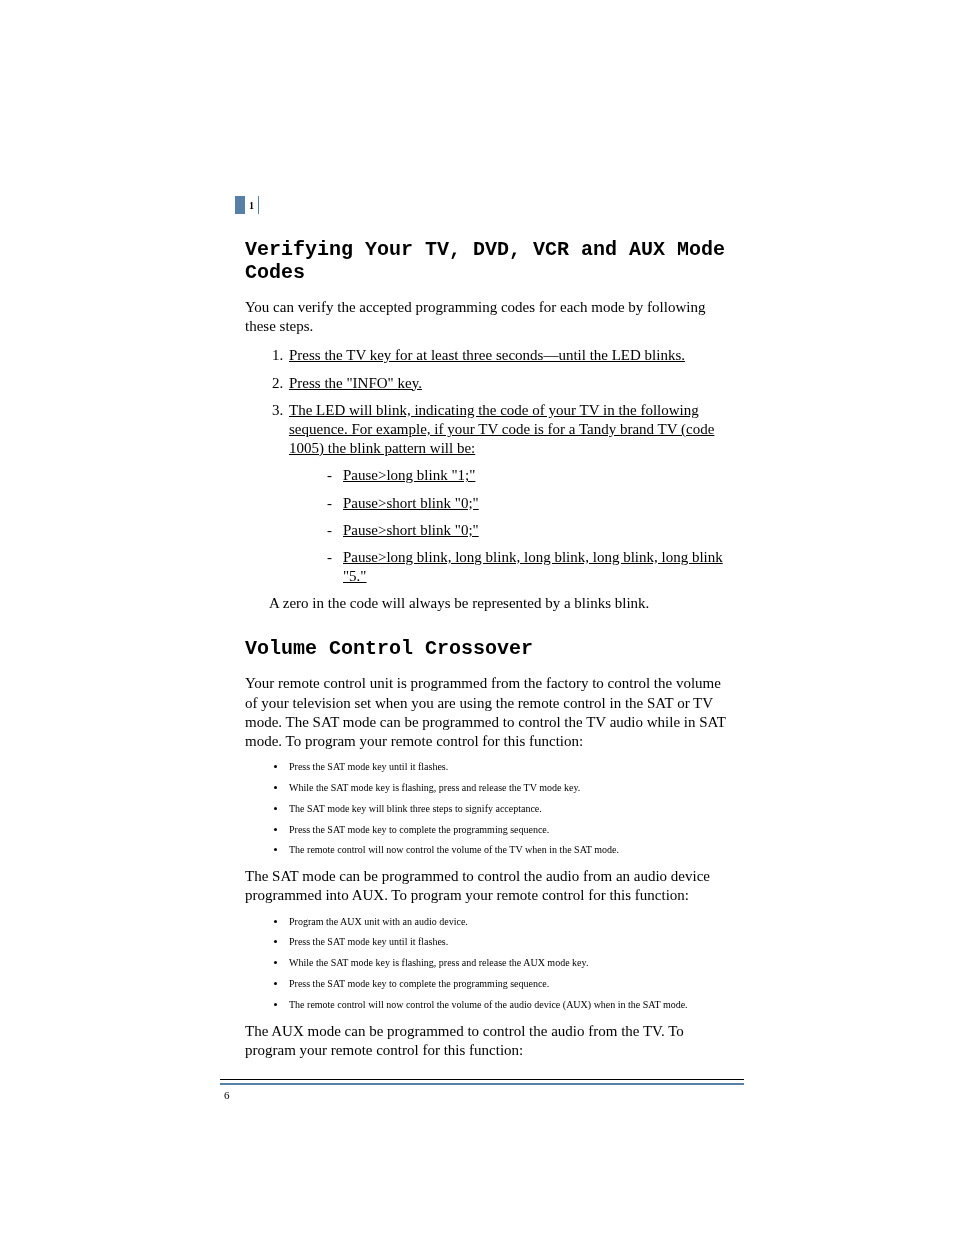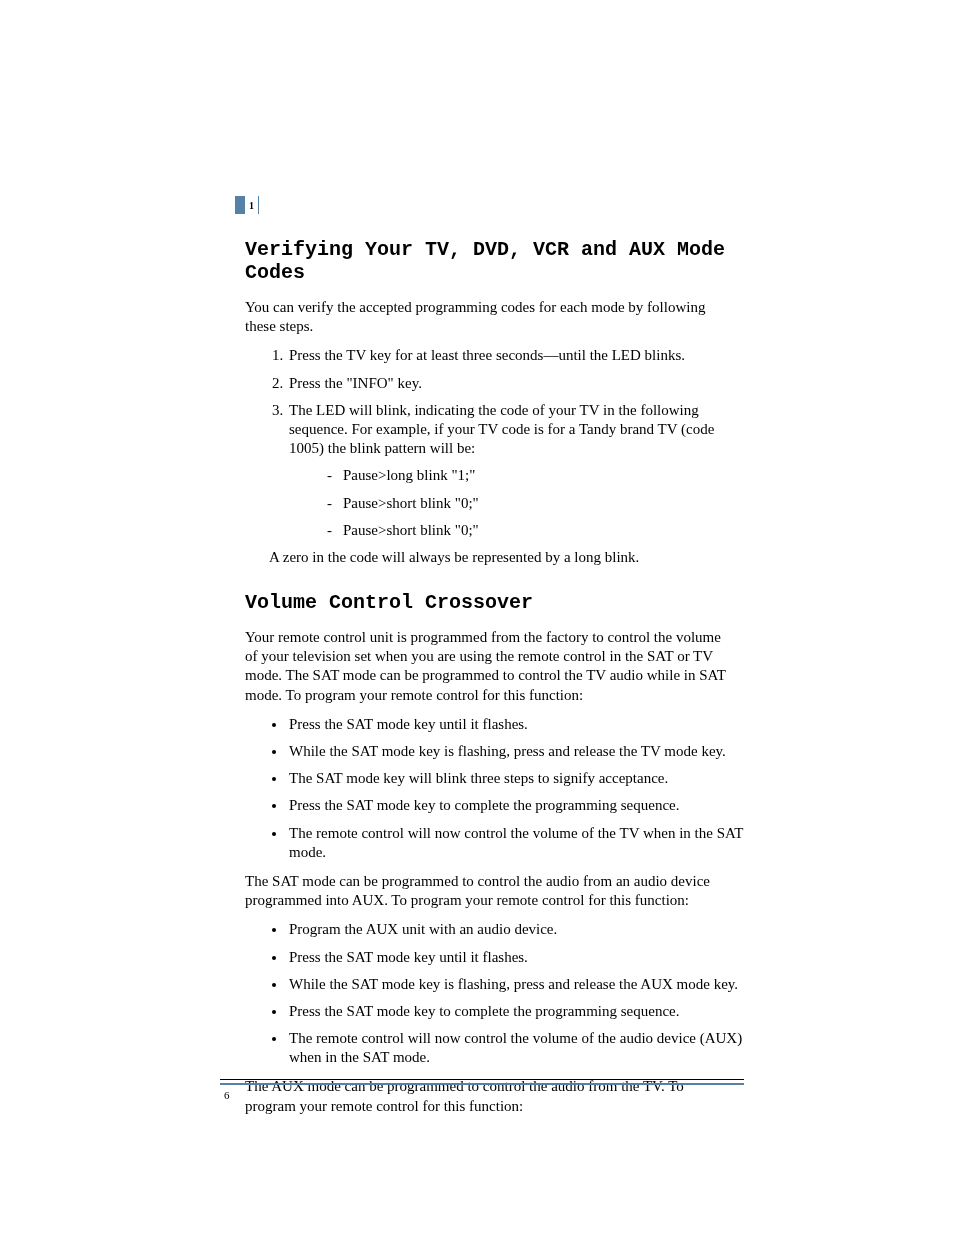--- a/index.html
+++ b/index.html
@@ -50,20 +50,21 @@
   p.body-text {
     font-size: 15px;
     line-height: 1.28;
     margin: 0 14px 10px 0;
   }
   ol.numbered {
     margin: 0 0 6px 0;
     padding-left: 42px;
     font-size: 15px;
     line-height: 1.28;
+    text-decoration: underline;
   }
   ol.numbered > li {
     margin-bottom: 8px;
     padding-left: 2px;
   }
   ul.sublist {
     list-style: none;
     margin: 8px 0 0 0;
     padding-left: 38px;
     font-size: 15px;
@@ -80,21 +81,21 @@
     top: 0;
   }
   .after-list {
     margin: 2px 0 0 24px;
     font-size: 15px;
     line-height: 1.28;
   }
   ul.bulleted {
     margin: 4px 0 10px 0;
     padding-left: 42px;
-    font-size: 15px;
+    font-size: 10px;
     line-height: 1.28;
   }
   ul.bulleted > li {
     margin-bottom: 8px;
     padding-left: 2px;
   }
   .section-gap {
     height: 24px;
   }
   .footer-rule {
@@ -131,25 +132,26 @@
 
     <ol class="numbered">
       <li>Press the TV key for at least three seconds—until the LED blinks.</li>
       <li>Press the "INFO" key.</li>
       <li>
         <span>The LED will blink, indicating the code of your TV in the following sequence. For example, if your TV code is for a Tandy brand TV (code 1005) the blink pattern will be:</span>
         <ul class="sublist">
           <li>Pause&gt;long blink "1;"</li>
           <li>Pause&gt;short blink "0;"</li>
           <li>Pause&gt;short blink "0;"</li>
+          <li>Pause&gt;long blink, long blink, long blink, long blink, long blink "5."</li>
         </ul>
       </li>
     </ol>
 
-    <p class="after-list">A zero in the code will always be represented by a long blink.</p>
+    <p class="after-list">A zero in the code will always be represented by a blinks blink.</p>
 
     <div class="section-gap"></div>
 
     <h2 class="section-heading">Volume Control Crossover</h2>
 
     <p class="body-text">Your remote control unit is programmed from the factory to control the volume of your television set when you are using the remote control in the SAT or TV mode. The SAT mode can be programmed to control the TV audio while in SAT mode. To program your remote control for this function:</p>
 
     <ul class="bulleted">
       <li>Press the SAT mode key until it flashes.</li>
       <li>While the SAT mode key is flashing, press and release the TV mode key.</li>

